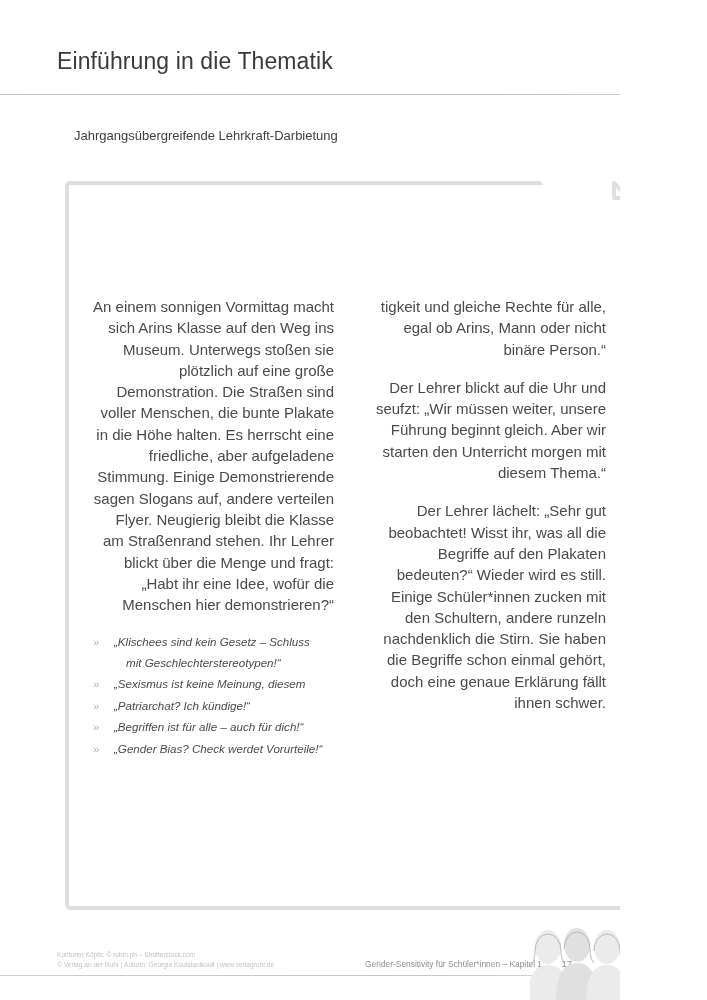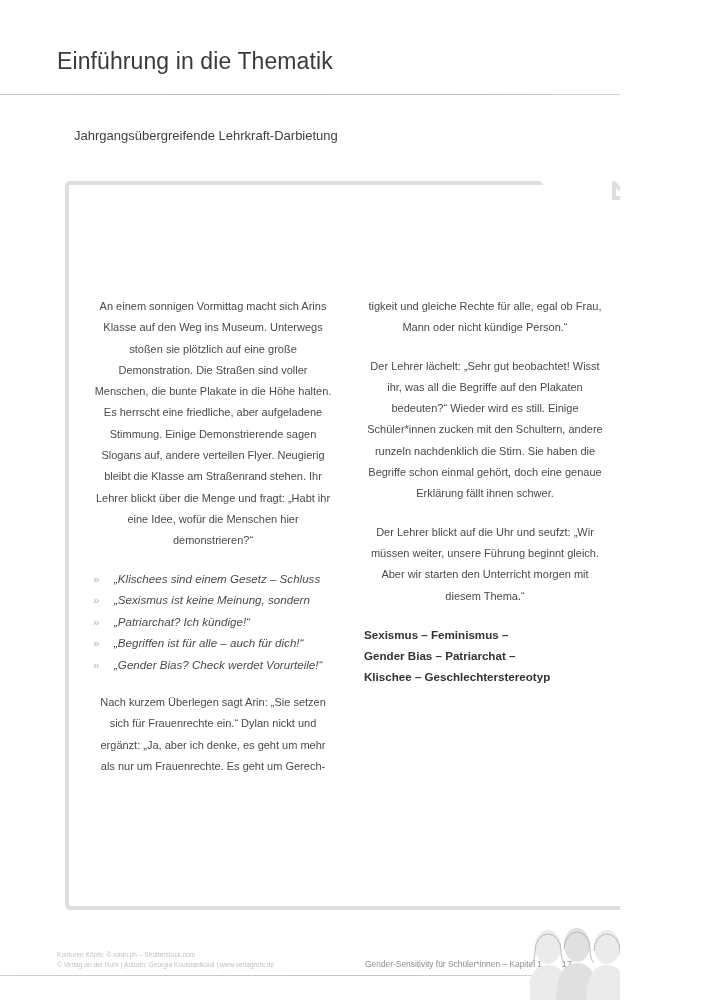--- a/index.html
+++ b/index.html
@@ -86,24 +86,24 @@
   .col {
     position: absolute;
     top: 0;
     width: 242px;
   }
   .col-left  { left: 0; }
   .col-right { left: 272px; }
 
   p.body {
     margin: 0 0 17px 0;
-    font-size: 11px;
+    font-size: 15px;
     line-height: 21.3px;
     color: #4a4a4a;
-    text-align: center;
+    text-align: right;
   }
   p.body:last-child { margin-bottom: 0; }
 
   .terms {
     margin: 0 0 17px 0;
     font-size: 11.6px;
     line-height: 21.3px;
     color: #333333;
     font-weight: bold;
   }
@@ -202,52 +202,47 @@
   </div>
 
   <div class="columns">
 
     <div class="col col-left">
       <p class="body">An einem sonnigen Vormittag macht sich Arins Klasse auf den Weg ins Museum. Unterwegs stoßen sie plötzlich auf eine große Demonstration. Die Straßen sind voller Menschen, die bunte Plakate in die Höhe halten. Es herrscht eine friedliche, aber aufgeladene Stimmung. Einige Demonstrierende sagen Slogans auf, andere verteilen Flyer. Neugierig bleibt die Klasse am Straßenrand stehen. Ihr Lehrer blickt über die Menge und fragt: „Habt ihr eine Idee, wofür die Menschen hier demonstrieren?“</p>
 
       <ul class="slogans">
         <li>
           <span class="marker">»</span>
-          <span>„Klischees sind einem Gesetz – Schluss</span>
-        </li>
-        <li>
-          <span class="marker">»</span>
-          <span>„Sexismus ist keine Meinung, sondern</span>
+          <span>„Klischees sind kein Gesetz – Schluss</span>
+          <span class="slogan-l2">mit Geschlechterstereotypen!“</span>
+        </li>
+        <li>
+          <span class="marker">»</span>
+          <span>„Sexismus ist keine Meinung, diesem</span>
         </li>
         <li>
           <span class="marker">»</span>
           <span>„Patriarchat? Ich kündige!“</span>
         </li>
         <li>
           <span class="marker">»</span>
           <span>„Begriffen ist für alle – auch für dich!“</span>
         </li>
         <li>
           <span class="marker">»</span>
           <span>„Gender Bias? Check werdet Vorurteile!“</span>
         </li>
       </ul>
 
-      <p class="body">Nach kurzem Überlegen sagt Arin: „Sie setzen sich für Frauenrechte ein.“ Dylan nickt und ergänzt: „Ja, aber ich denke, es geht um mehr als nur um Frauenrechte. Es geht um Gerech-</p>
     </div>
 
     <div class="col col-right">
-      <p class="body">tigkeit und gleiche Rechte für alle, egal ob Frau, Mann oder nicht kündige Person.“</p>
+      <p class="body">tigkeit und gleiche Rechte für alle, egal ob Arins, Mann oder nicht binäre Person.“</p>
+      <p class="body">Der Lehrer blickt auf die Uhr und seufzt: „Wir müssen weiter, unsere Führung beginnt gleich. Aber wir starten den Unterricht morgen mit diesem Thema.“</p>
       <p class="body">Der Lehrer lächelt: „Sehr gut beobachtet! Wisst ihr, was all die Begriffe auf den Plakaten bedeuten?“ Wieder wird es still. Einige Schüler*innen zucken mit den Schultern, andere runzeln nachdenklich die Stirn. Sie haben die Begriffe schon einmal gehört, doch eine genaue Erklärung fällt ihnen schwer.</p>
-      <p class="body">Der Lehrer blickt auf die Uhr und seufzt: „Wir müssen weiter, unsere Führung beginnt gleich. Aber wir starten den Unterricht morgen mit diesem Thema.“</p>
-      <div class="terms">
-        <div>Sexismus – Feminismus –</div>
-        <div>Gender Bias – Patriarchat –</div>
-        <div>Klischee – Geschlechterstereotyp</div>
-      </div>
     </div>
 
   </div>
 
   <div class="footer-left">
     <div>Konturen Köpfe: © robin.ph – Shutterstock.com</div>
     <div>© Verlag an der Ruhr | Autorin: Georgia Koutsianikouli | www.verlagruhr.de</div>
   </div>
   <div class="footer-rule"></div>
   <div class="footer-right">Gender-Sensitivity für Schüler*innen – Kapitel 1</div>

